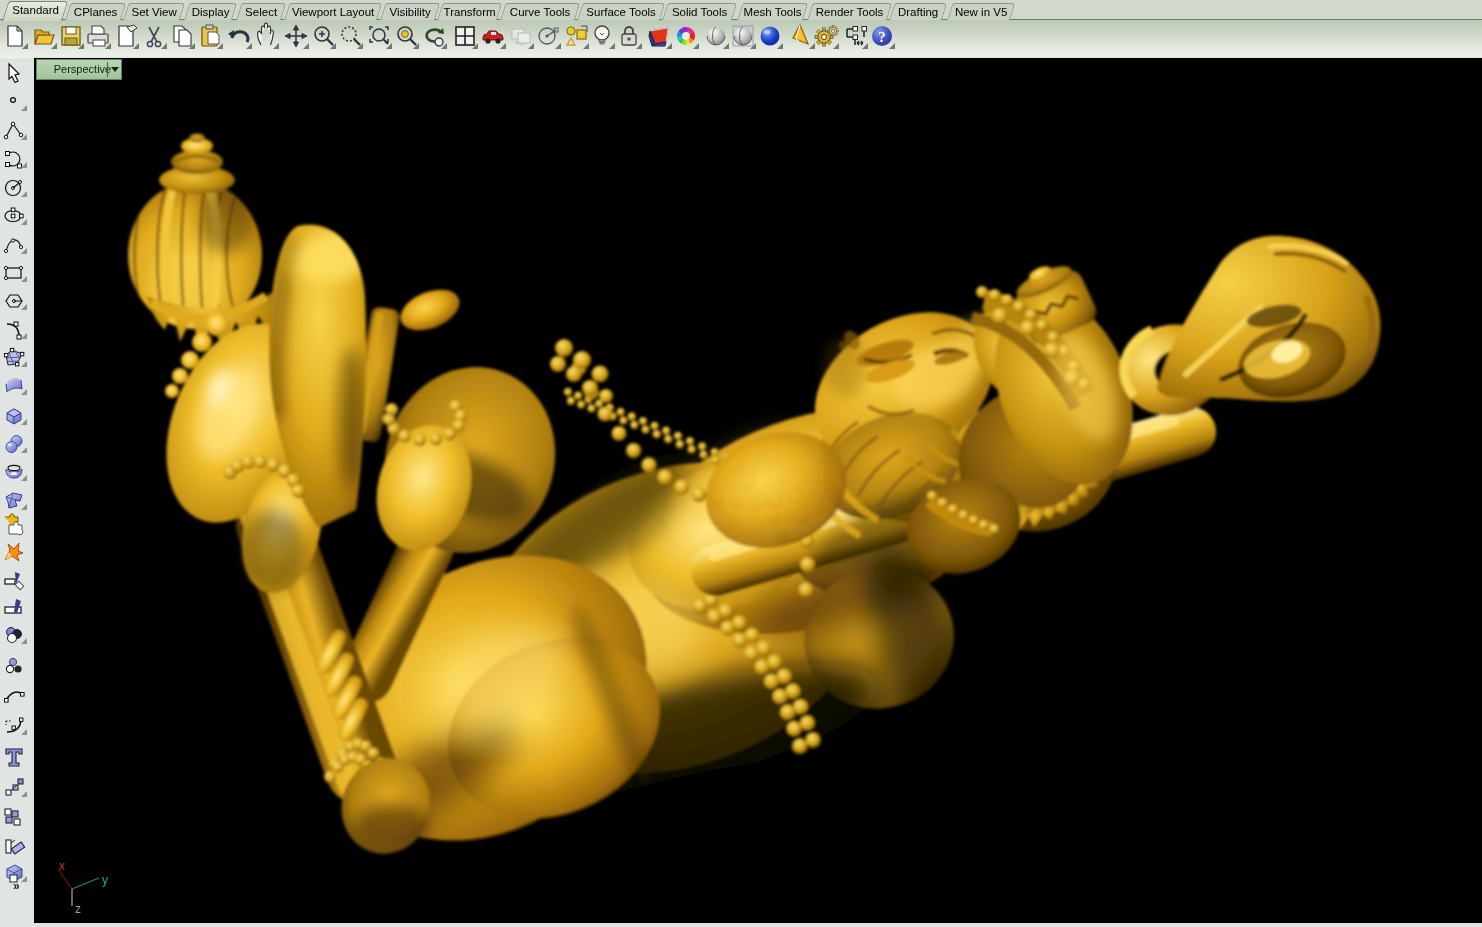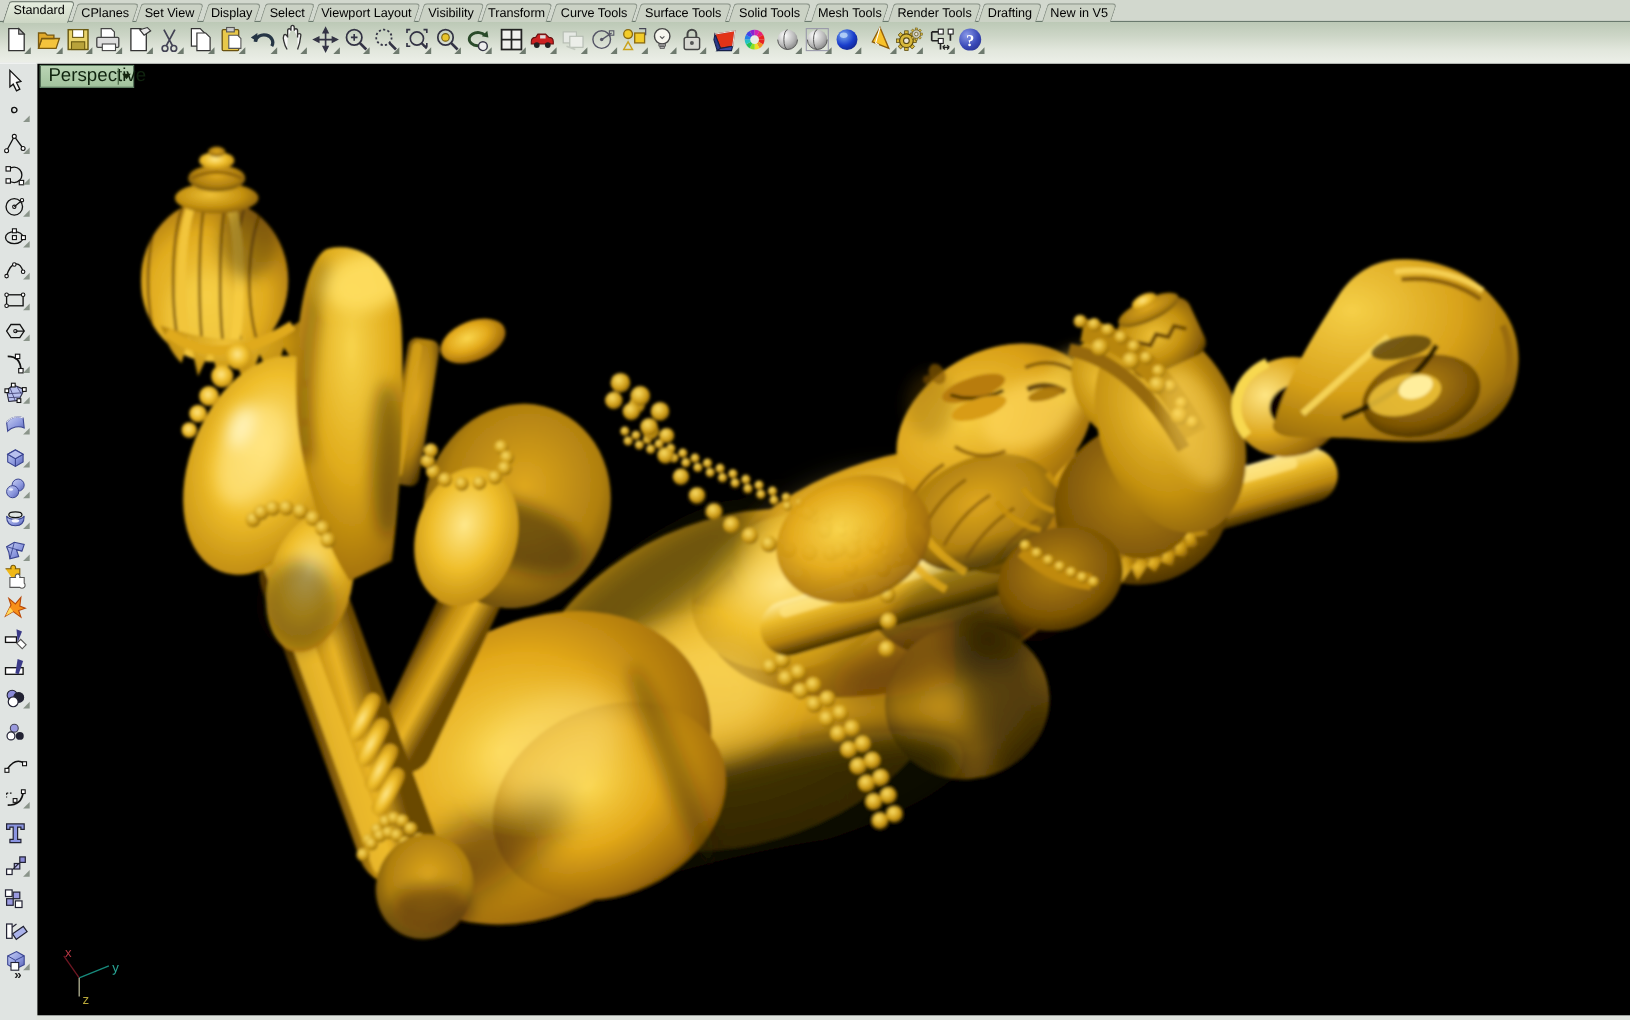--- a/index.html
+++ b/index.html
@@ -6,21 +6,21 @@
     font-family:"Liberation Sans",sans-serif;background:#dfe3de;}
   #tabbar{position:absolute;left:0;top:0;width:1482px;height:20px;background:#d2d8ce;
     border-bottom:1px solid #6a7a6e;box-sizing:border-box;}
   #toolbar{position:absolute;left:0;top:20px;width:1482px;height:37px;
     background:linear-gradient(#bcc9b6,#cdd6c7 35%,#e2e7dd 70%,#ecefe8);}
   #sidebar{position:absolute;left:0;top:57px;width:33px;height:870px;background:#e0e4e2;
     border-top:1px solid #f4f6f4;}
   #viewport{position:absolute;left:34px;top:58px;width:1448px;height:865px;background:#000;}
   #persp{position:absolute;left:2px;top:1px;width:84px;height:19px;
     background:linear-gradient(#bad4b5,#a2c39d);border:1px solid #5f7f63;
-    font-size:17px;color:#10240f;line-height:18px;text-align:center;}
+    font-size:11px;color:#10240f;line-height:18px;text-align:center;}
   #persp .t{padding-left:7px;}
   #persp .sep{position:absolute;right:13px;top:2px;bottom:2px;width:1px;background:#42603f;}
   #persp .arr{position:absolute;right:2px;top:7px;width:0;height:0;
     border-left:4px solid transparent;border-right:4px solid transparent;border-top:5px solid #15260f;}
   .tab{position:absolute;top:3px;height:17px;background:#cbd2c5;border:1px solid #8d968b;
     border-bottom:none;transform:skewX(-18deg);transform-origin:bottom left;
     border-top-left-radius:3px;border-top-right-radius:4px;box-sizing:border-box;}
   .tab span{display:block;transform:skewX(18deg);font-size:11.5px;color:#000;
     text-align:center;line-height:16px;white-space:nowrap;}
   .tab.sel{background:linear-gradient(#e6eddf,#ccd6c4);height:20px;top:1px;z-index:3;

